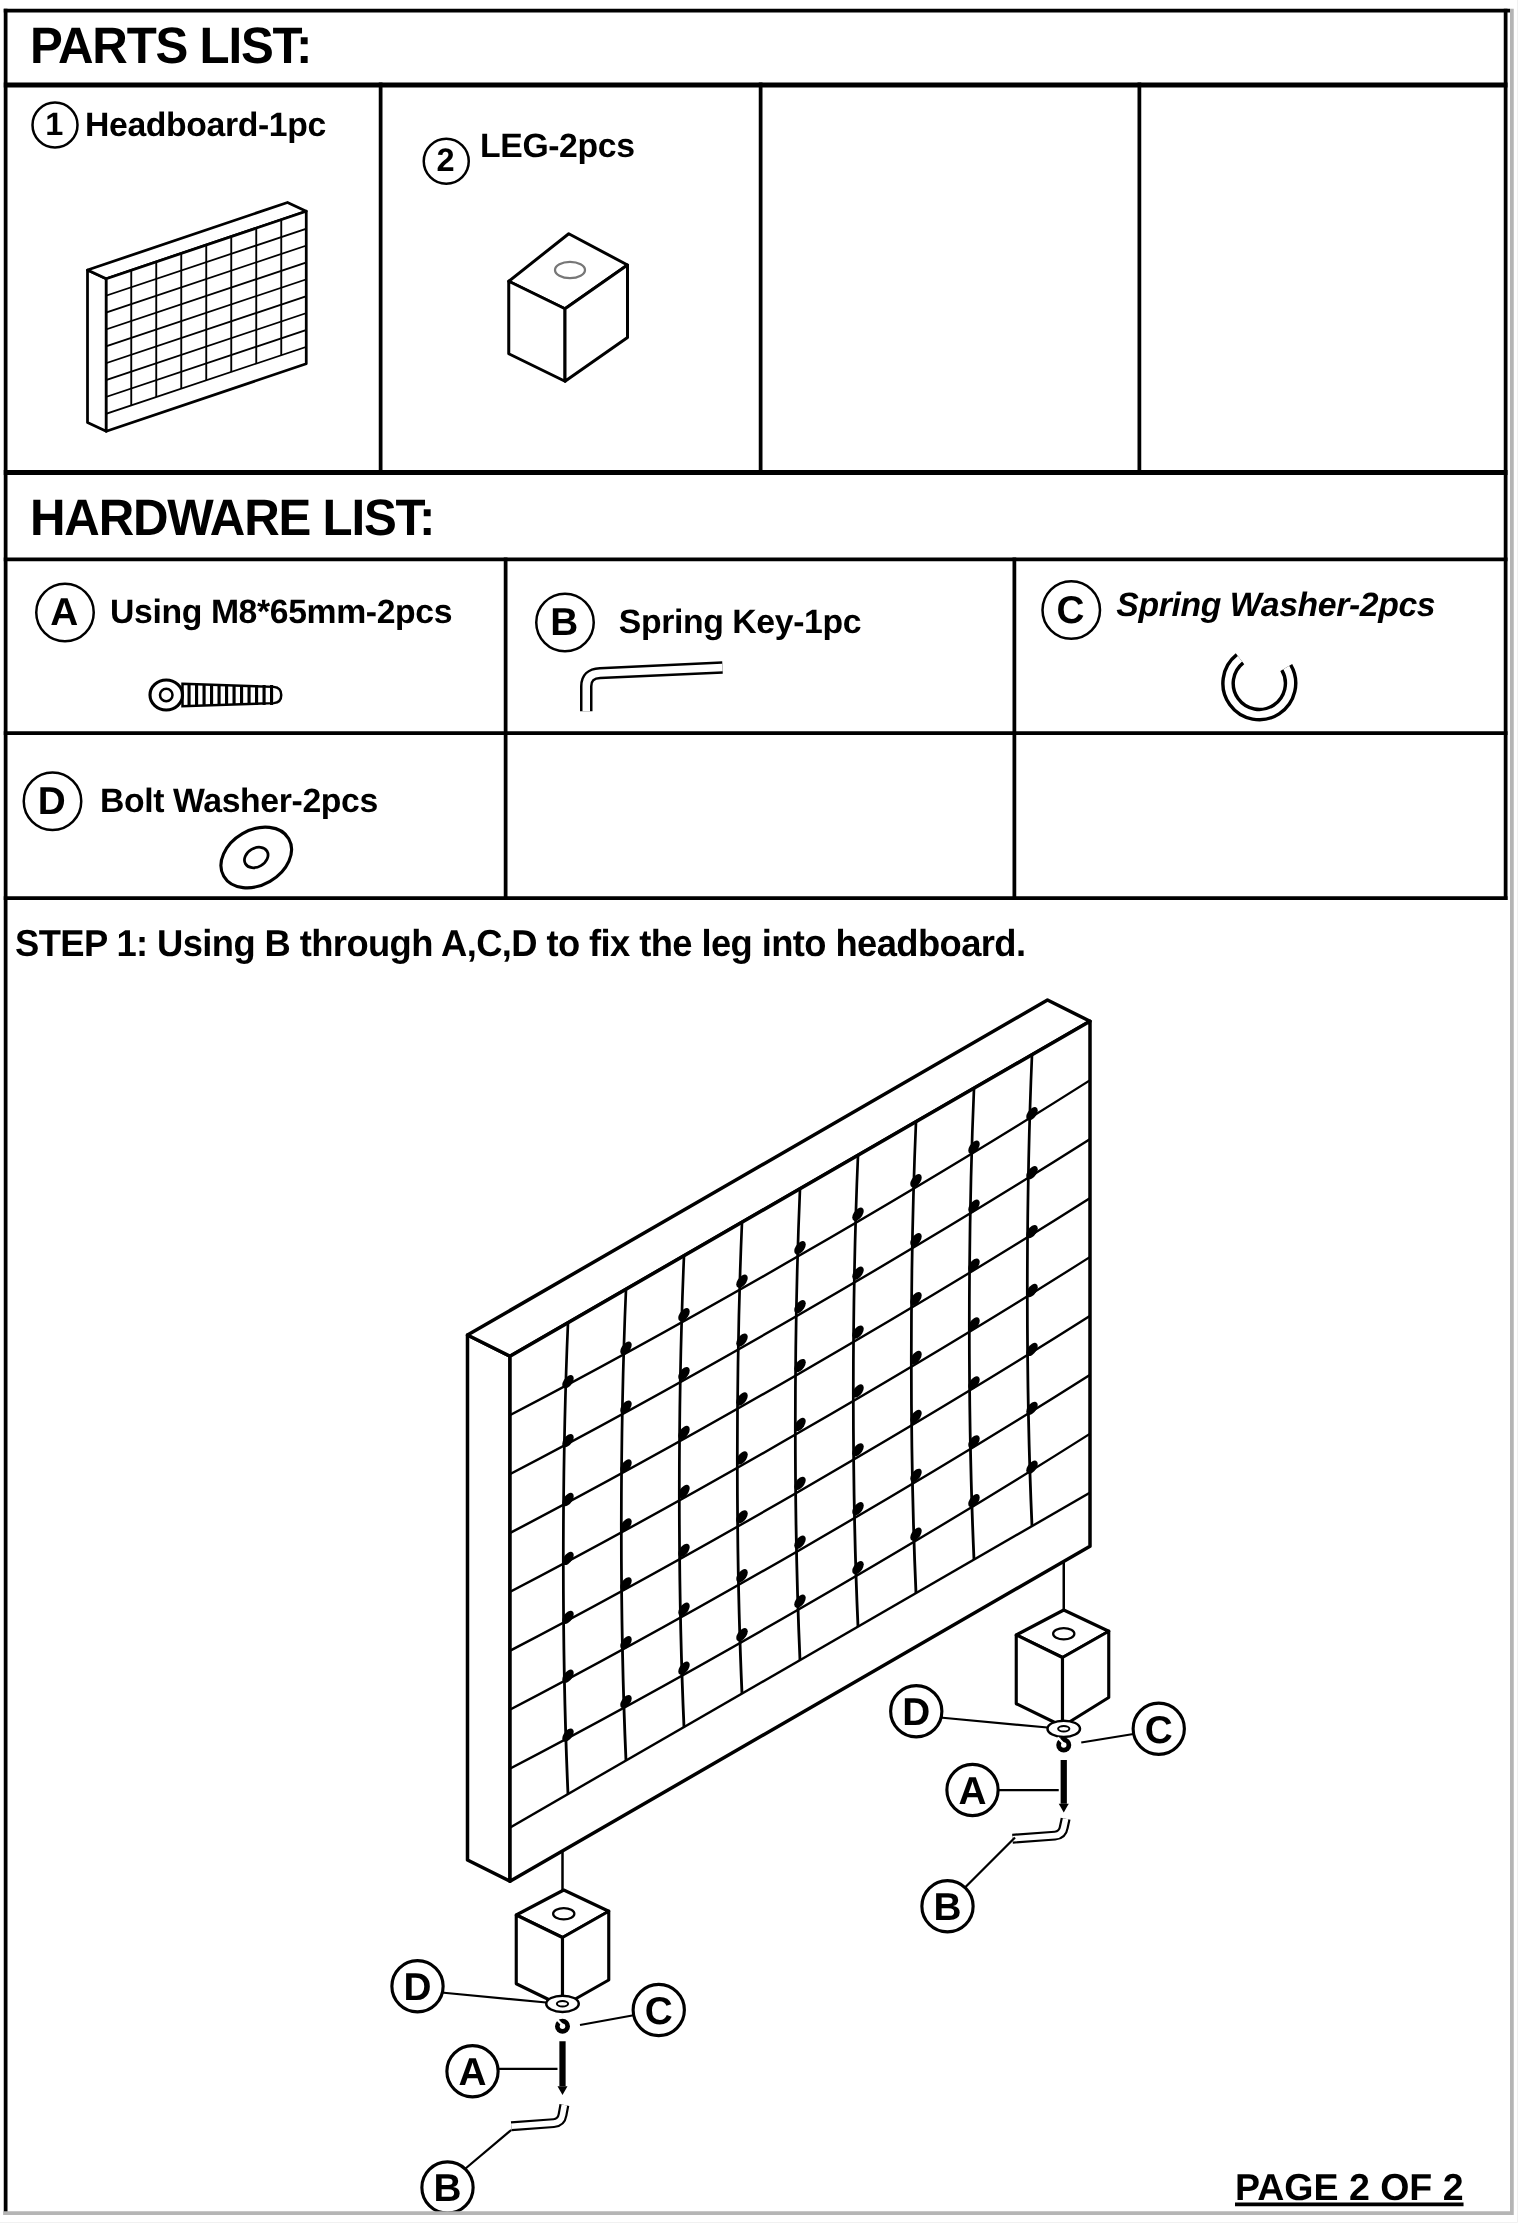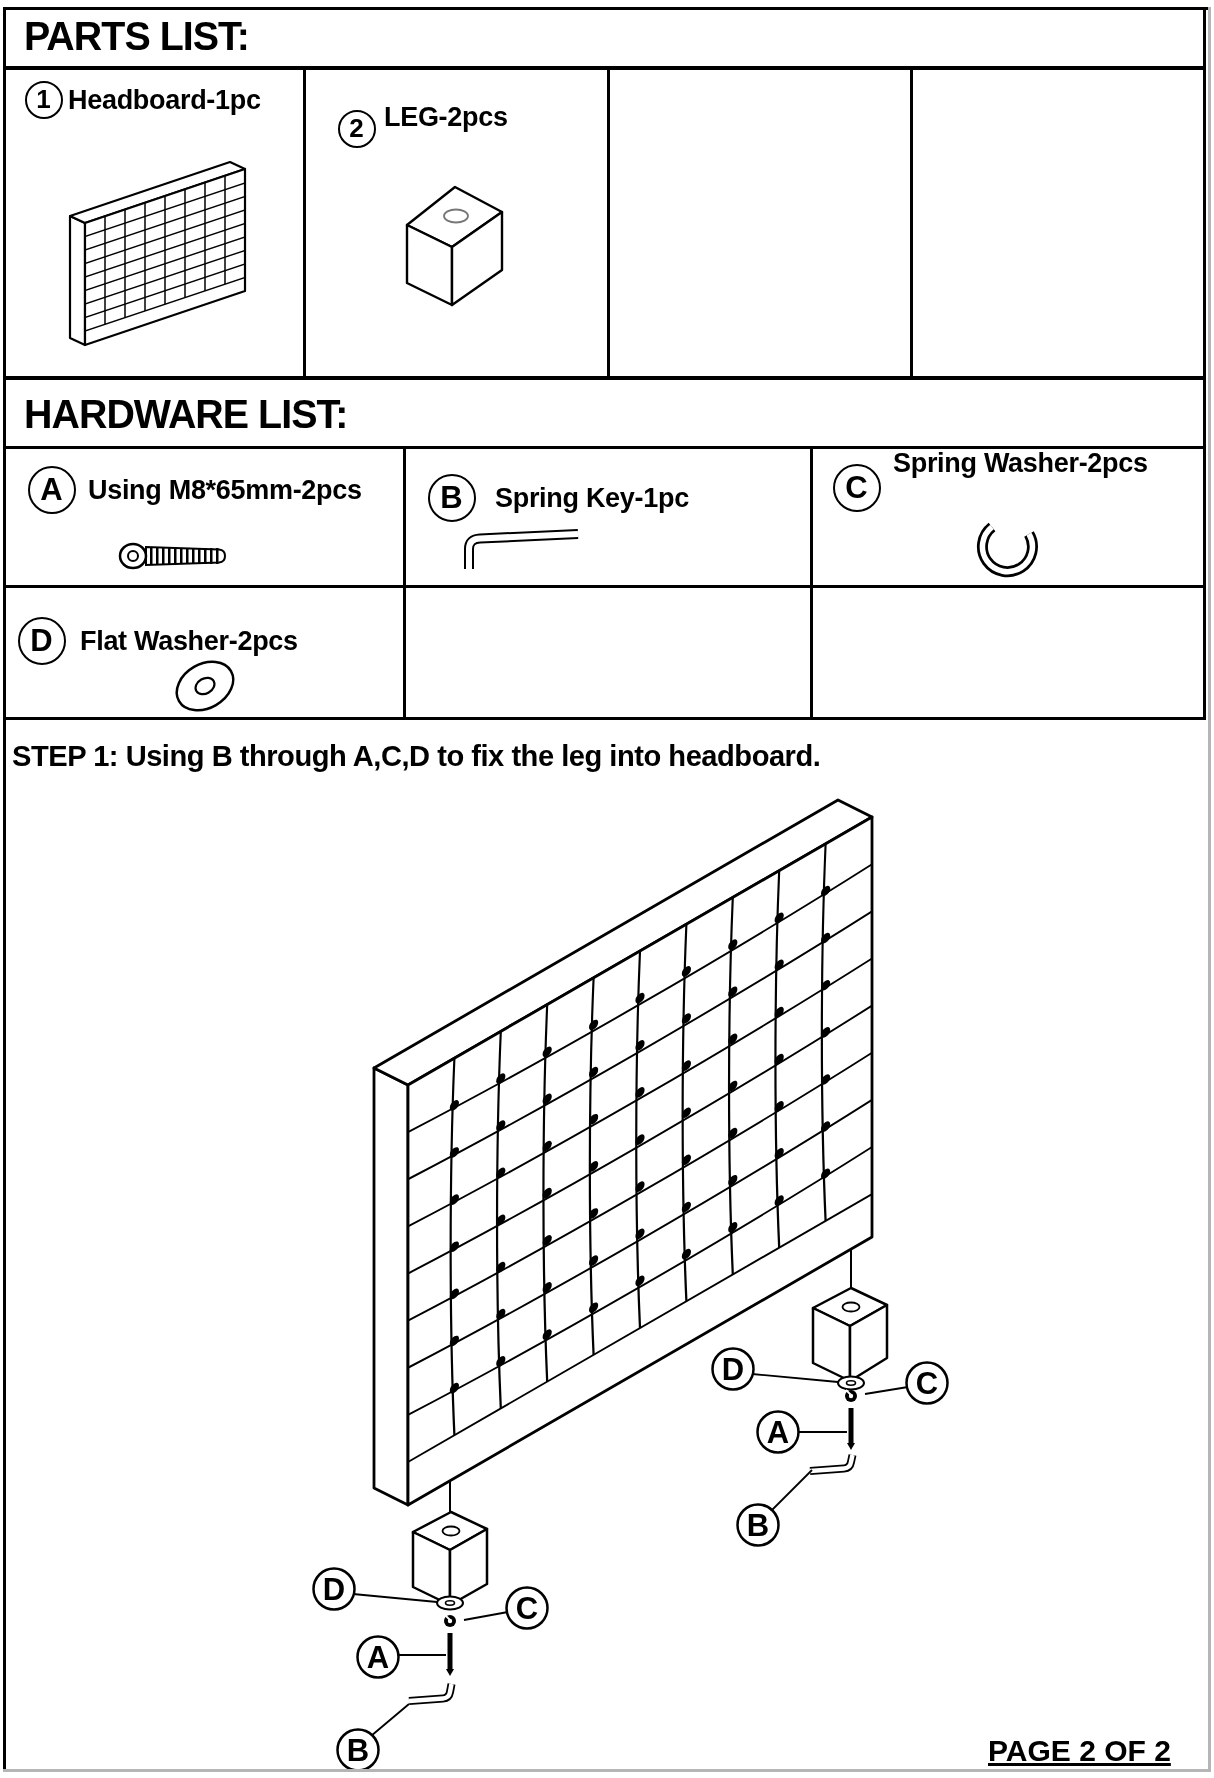--- a/index.html
+++ b/index.html
@@ -298,23 +298,23 @@
   <div class="lbl" style="left:88px;top:490px;">Using M8*65mm-2pcs</div>
 
   <div class="circ hc" style="left:427.5px;top:473.5px;">
       <span>B</span>
     </div>
   <div class="lbl" style="left:495px;top:498px;">Spring Key-1pc</div>
 
   <div class="circ hc" style="left:832.5px;top:463.5px;">
       <span>C</span>
     </div>
-  <div class="lbl" style="left:893px;top:463px;">Spring Washer-2pcs</div>
+  <div class="lbl" style="left:893px;top:484px;font-style:italic;">Spring Washer-2pcs</div>
 
   <div class="circ hc" style="left:17.5px;top:616.5px;">
       <span>D</span>
     </div>
-  <div class="lbl" style="left:80px;top:641px;">Flat Washer-2pcs</div>
+  <div class="lbl" style="left:80px;top:641px;">Bolt Washer-2pcs</div>
 
   <div class="step" style="left:12px;top:741px;">STEP 1: Using B through A,C,D to fix the leg into headboard.</div>
 
   <div class="pgnum" style="left:988px;top:1736px;">PAGE 2 OF 2</div>
 </div>
 
 </body></html>

